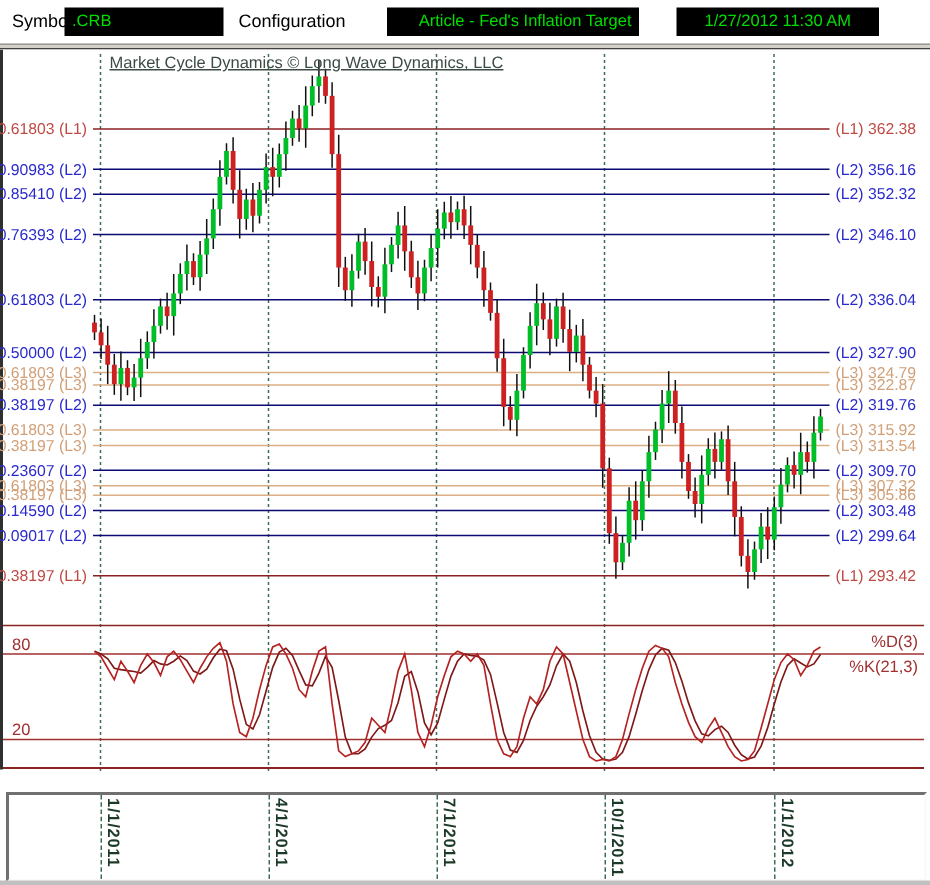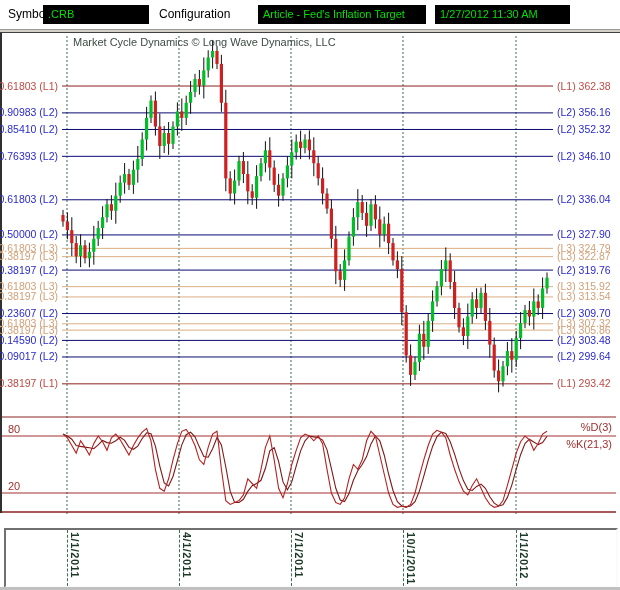--- a/index.html
+++ b/index.html
@@ -8,42 +8,42 @@
   
   .topbar{position:absolute;left:0;top:0;width:620px;height:29px;background:#fff;}
   .tlabel{position:absolute;top:7px;font-size:12px;color:#000;}
   .tbox{position:absolute;top:5px;height:19px;background:#000;color:#00DF00;
         font-weight:normal;font-size:11px;line-height:19px;padding:0 5px;box-sizing:border-box;
         white-space:nowrap;overflow:hidden;}
   .bevel{position:absolute;left:0;top:29px;width:620px;height:2px;background:#D4D0C8;
          border-top:1px solid #9a9a9a;border-bottom:1px solid #404040;}
   
   .chartpanel{position:absolute;left:0;top:33px;width:620px;height:492px;background:#fff;}
-  .charttitle{position:absolute;left:73px;top:3px;font-size:11px;color:#3C4C44;white-space:nowrap;}
+  .charttitle{position:absolute;left:73px;top:3px;font-size:11px;color:#3C4C44;white-space:nowrap;text-decoration:underline;}
   svg text{font-family:"Liberation Sans",sans-serif;}
   
   .datepanel{position:absolute;left:4px;top:528px;width:610px;height:56px;background:#fff;
              border-top:2px solid #707070;border-left:2px solid #707070;
              border-bottom:2px solid #fafafa;border-right:2px solid #fafafa;}
   .dline{position:absolute;top:0;height:100%;width:0;border-left:1px dashed #3D6B55;}
   .dlab{position:absolute;top:2px;writing-mode:vertical-rl;font-size:11px;font-weight:bold;
         color:#1C3A28;letter-spacing:0.5px;white-space:nowrap;}
   .bottomedge{position:absolute;left:0;top:587px;width:620px;height:3px;background:#c0c0c0;}
 </style>
 </head>
 <body>
 
 <div class="win">
 
   <div class="topbar">
     <span class="tlabel" style="left:8px">Symbol</span>
     <span class="tbox" style="left:43px;width:106px">.CRB</span>
     <span class="tlabel" style="left:159px">Configuration</span>
-    <span class="tbox" style="left:258px;width:168px;text-align:left">Article - Fed's Inflation Target</span>
-    <span class="tbox" style="left:435px;width:135px;">1/27/2012 11:30 AM</span>
+    <span class="tbox" style="left:258px;width:168px;text-align:right">Article - Fed's Inflation Target</span>
+    <span class="tbox" style="left:451px;width:135px;text-align:center">1/27/2012 11:30 AM</span>
   </div>
 
   <div class="bevel"></div>
 
   <div class="chartpanel">
     <svg id="csvg" width="620" height="492">
         <rect x="0" y="0" width="2" height="480" fill="#303030"></rect>
         <g>
           <line x1="67" y1="3" x2="67" y2="482" stroke="#3D6B55" stroke-width="1" stroke-dasharray="2,2"></line>
           <line x1="179" y1="3" x2="179" y2="482" stroke="#3D6B55" stroke-width="1" stroke-dasharray="2,2"></line>

